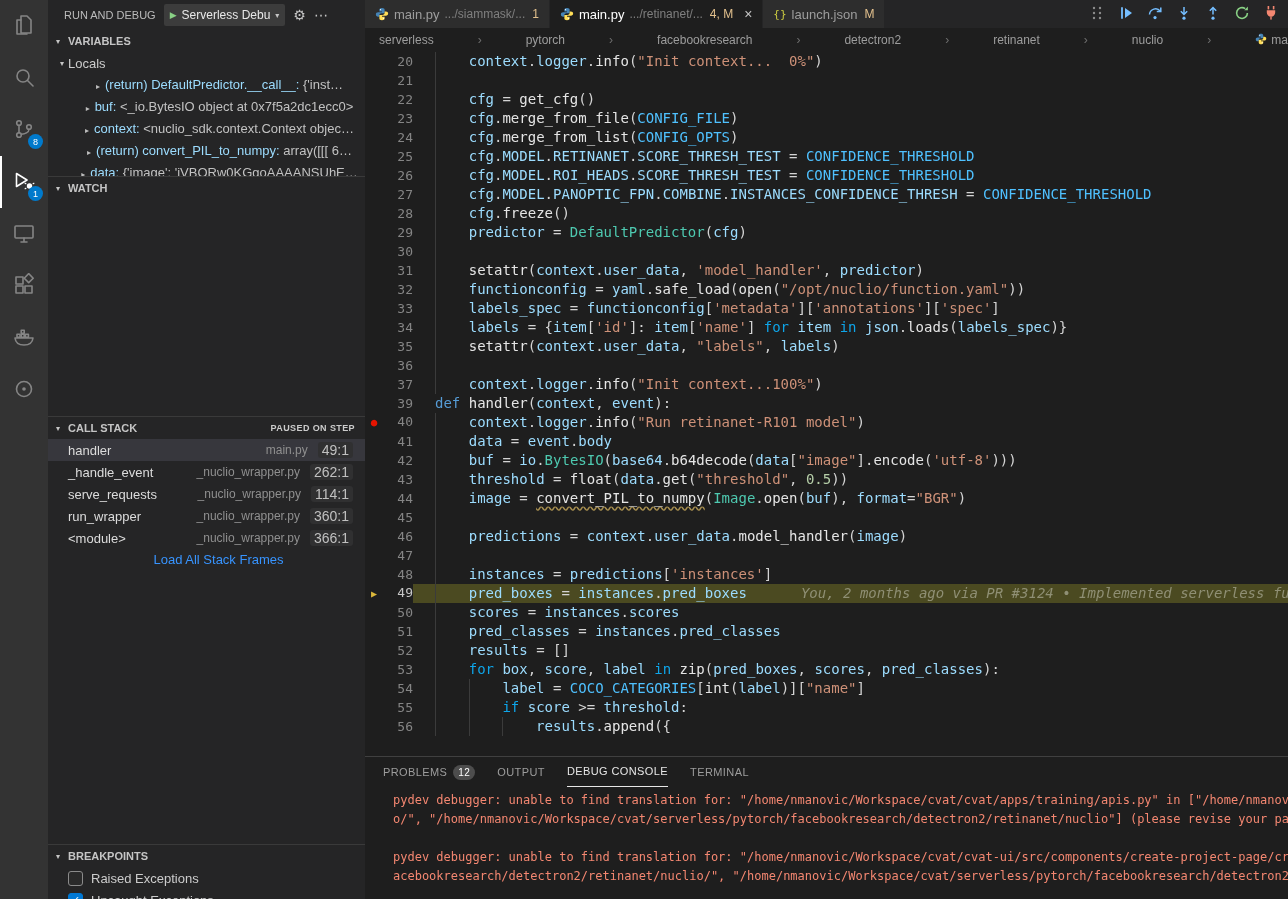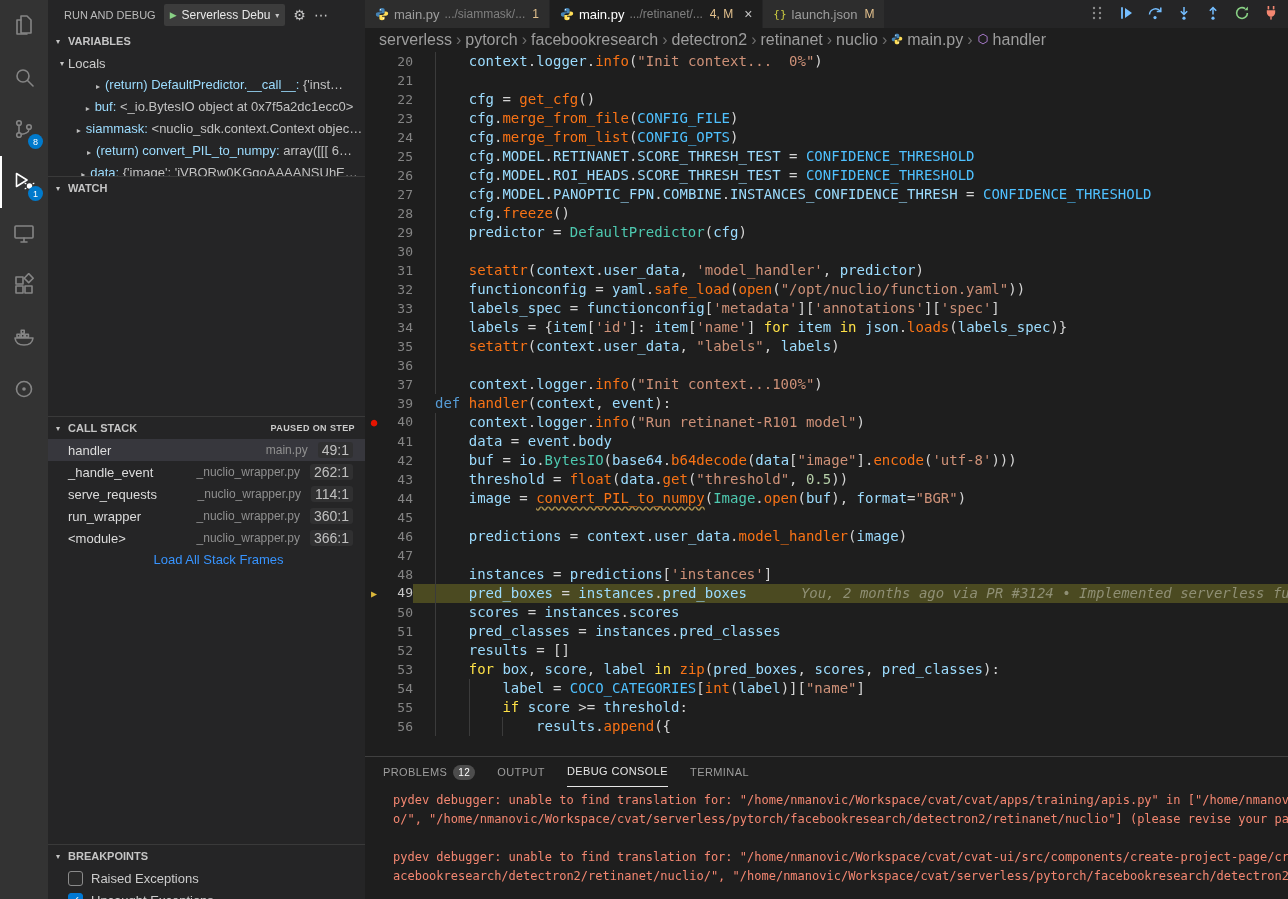--- a/index.html
+++ b/index.html
@@ -46,39 +46,39 @@
   .tabbar{position:absolute;top:0;left:0;right:0;height:28px;background:#252526;display:flex;}
   .tab{display:flex;align-items:center;gap:5px;padding:0 10px;background:#2d2d2d;margin-right:1px;color:#9d9d9d;cursor:pointer;white-space:nowrap;}
   .tab.active{background:#1e1e1e;color:#ffffff;}
   .tab .dir{font-size:12px;color:#7f7f7f;}
   .tab .decor{font-size:12px;color:#E2C08D;margin-left:2px;}
   .tab .close{margin-left:6px;color:#c5c5c5;font-size:14px;}
   .ficon{width:14px;height:14px;display:inline-flex;}
   .ficon svg{width:14px;height:14px;}
   .jicon{color:#cbcb41;font-family:"DejaVu Sans Mono",monospace;font-size:11px;}
   .breadcrumbs{position:absolute;top:28px;left:0;right:0;height:24px;display:flex;align-items:center;padding-left:14px;
-               font-size:16px;color:#9d9d9d;background:#1e1e1e;white-space:nowrap;}
+               font-size:12px;color:#9d9d9d;background:#1e1e1e;white-space:nowrap;gap:40px;}
   .bc-item{display:flex;align-items:center;gap:4px;cursor:pointer;}
   .bc-sep{color:#6e6e6e;margin:0 4px;}
   .bicon svg{width:12px;height:12px;}
   .dbg-toolbar{position:absolute;top:3px;right:8px;height:22px;display:flex;align-items:center;gap:11px;}
   .dbtn{width:18px;height:18px;display:flex;align-items:center;justify-content:center;cursor:pointer;}
   .dbtn svg{width:16px;height:16px;}
   .editor{position:absolute;top:52px;left:0;right:0;bottom:143px;background:#1e1e1e;overflow:hidden;}
   .codeline{display:flex;height:19px;line-height:19px;font-family:"DejaVu Sans Mono",monospace;font-size:14px;white-space:pre;align-items:flex-end;}
   .gutter{width:48px;flex:none;display:flex;}
   .bpcol{width:18px;text-align:center;flex:none;}
   .bpdot{color:#E51400;font-size:11px;}
   .curarrow{color:#DCB83B;font-size:10px;}
   .lnum{width:30px;text-align:right;color:#858585;font-size:13px;flex:none;}
   .codeline.cur .lnum{color:#c6c6c6;}
   .content{flex:1;padding-left:22px;}
   .codeline.cur .content{background:#4B4A21;}
   .ind{display:inline-block;width:4ch;height:19px;vertical-align:top;box-shadow:inset 1px 0 0 #3b3b3b;}
-  .tv{color:#9CDCFE}.tf{color:#f97316}.tc{color:#4EC9B0}.tk{color:#fde047}.td{color:#569CD6}
+  .tv{color:#9CDCFE}.tf{color:#e5e5e5}.tc{color:#4EC9B0}.tk{color:#0ea5e9}.td{color:#569CD6}
   .ts{color:#CE9178}.tn{color:#B5CEA8}.tC{color:#4FC1FF}.tp{color:#D4D4D4}
   .sq{text-decoration:underline;text-decoration-style:wavy;text-decoration-color:#A9904F;text-underline-offset:3px;}
   .blame{color:#8f8f74;font-style:italic;margin-left:54px;}
   
   .panel{position:absolute;left:0;right:0;bottom:0;height:143px;background:#1e1e1e;border-top:1px solid rgba(128,128,128,.35);box-sizing:border-box;}
   .panel-tabs{height:30px;display:flex;align-items:center;gap:22px;padding-left:18px;}
   .ptab{font-size:11px;letter-spacing:.4px;color:#9d9d9d;height:29px;line-height:29px;display:flex;gap:6px;align-items:center;cursor:pointer;box-sizing:border-box;text-align:right;}
   .ptab.active{color:#e7e7e7;border-bottom:1px solid #e7e7e7;}
   .pbadge{background:#4d4d4d;color:#ffffff;border-radius:9px;padding:0 5px;font-size:10px;line-height:15px;height:15px;}
   .console{padding:4px 0 0 28px;font-family:"DejaVu Sans Mono",monospace;font-size:12px;line-height:19px;color:#F48771;white-space:pre;overflow:hidden;}
@@ -166,21 +166,21 @@
       <span class="chev">▾</span>
       <span>VARIABLES</span>
     </div>
     <div class="scope">
       <span class="chev">▾</span>
       <span>Locals</span>
     </div>
     <div id="varrows">
         <div class="vrow"><span class="chev">▸</span><span class="vname">(return) DefaultPredictor.__call__: </span><span class="vval">{'inst…</span></div>
         <div class="vrow"><span class="chev">▸</span><span class="vname">buf: </span><span class="vval">&lt;_io.BytesIO object at 0x7f5a2dc1ecc0&gt;</span></div>
-        <div class="vrow"><span class="chev">▸</span><span class="vname">siammask: </span><span class="vval">&lt;nuclio_sdk.context.Context objec…</span></div>
+        <div class="vrow"><span class="chev">▸</span><span class="vname">context: </span><span class="vval">&lt;nuclio_sdk.context.Context objec…</span></div>
         <div class="vrow"><span class="chev">▸</span><span class="vname">(return) convert_PIL_to_numpy: </span><span class="vval">array([[[ 6…</span></div>
         <div class="vrow"><span class="chev">▸</span><span class="vname">data: </span><span class="vval">{'image': 'iVBORw0KGgoAAAANSUhE…</span></div>
       </div>
   </div>
 
   <div class="sec bt" style="top:176px;height:22px;">
     <div class="sechead">
       <span class="chev">▾</span>
       <span>WATCH</span>
     </div>

